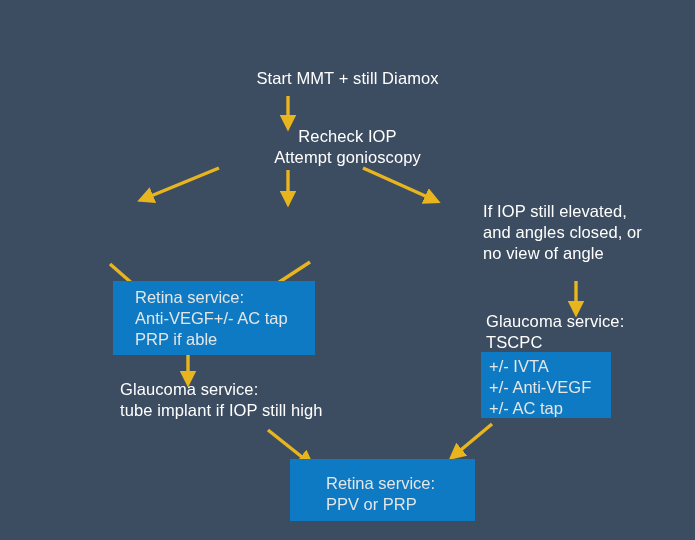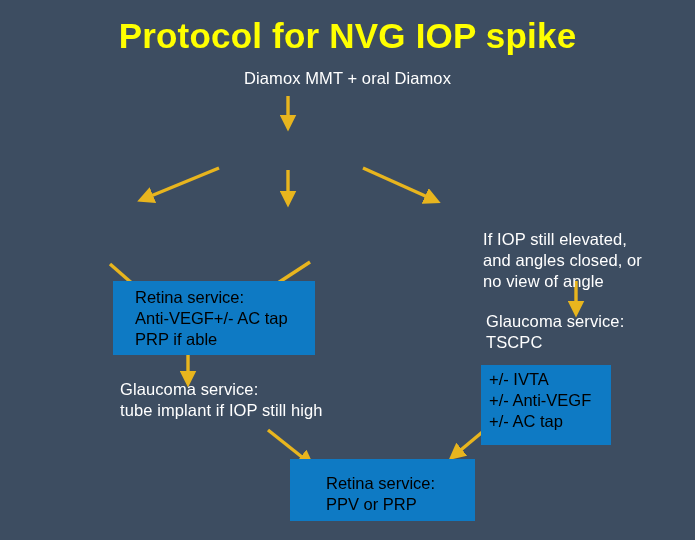--- a/index.html
+++ b/index.html
@@ -43,21 +43,21 @@
     text-align: center;
     color: #ffff00;
     font-size: 35px;
     font-weight: bold;
     letter-spacing: 0.2px;
     line-height: 40px;
   }
   .box {
     position: absolute;
     background: #0e7ac4;
-    color: #000000;
+    color: #e5e5e5;
     font-size: 16.5px;
     line-height: 21px;
     white-space: pre-line;
     box-sizing: border-box;
   }
 </style>
 </head>
 <body>
 
 <div id="canvas">
@@ -83,41 +83,42 @@
 
     <line x1="188" y1="352" x2="188" y2="378" stroke="#e8b51e" stroke-width="3.4" marker-end="url(#ah)"></line>
 
     <line x1="576" y1="281" x2="576" y2="308" stroke="#e8b51e" stroke-width="3.4" marker-end="url(#ah)"></line>
 
     <line x1="268" y1="430" x2="307" y2="461" stroke="#e8b51e" stroke-width="3.4" marker-end="url(#ah)"></line>
 
     <line x1="492" y1="424" x2="456" y2="454" stroke="#e8b51e" stroke-width="3.4" marker-end="url(#ah)"></line>
   </svg>
 
-  <div class="title">Protocol for NVG IOP spike</div>
 
-  <div class="node" style="left:0; top:68px; width:695px; text-align:center;">Diamox MMT + oral Diamox</div>
+  <div class="node" style="left:0; top:68px; width:695px; text-align:center;">Start MMT + still Diamox</div>
+
+  <div class="node" style="left:0; top:126px; width:695px; text-align:center;">Recheck IOP
+Attempt gonioscopy</div>
 
 
 
-
-  <div class="node" style="left:483px; top:201px; width:210px; text-align:left;margin-top:28px;">If IOP still elevated,
+  <div class="node" style="left:483px; top:201px; width:210px; text-align:left;">If IOP still elevated,
 and angles closed, or
 no view of angle</div>
 
   <div class="box" style="left:113px; top:281px; width:202px; height:74px; padding:6px 0 0 22px;">Retina service:
 Anti-VEGF+/- AC tap
 PRP if able</div>
 
   <div class="node" style="left:120px; top:379px; width:300px; text-align:left;">Glaucoma service:
 tube implant if IOP still high</div>
 
   <div class="node" style="left:486px; top:311px; width:200px; text-align:left;">Glaucoma service:
 TSCPC</div>
 
-  <div class="box" style="left:481px; top:365px; width:130px; height:80px; padding:4px 0 0 8px;">+/- IVTA
+  <div class="box" style="left:481px; top:352px; width:130px; height:66px; padding:4px 0 0 8px;">+/- IVTA
 +/- Anti-VEGF
 +/- AC tap</div>
 
   <div class="box" style="left:290px; top:459px; width:185px; height:62px; padding:14px 0 0 36px;">Retina service:
 PPV or PRP</div>
 
 </div>
 
 </body></html>

